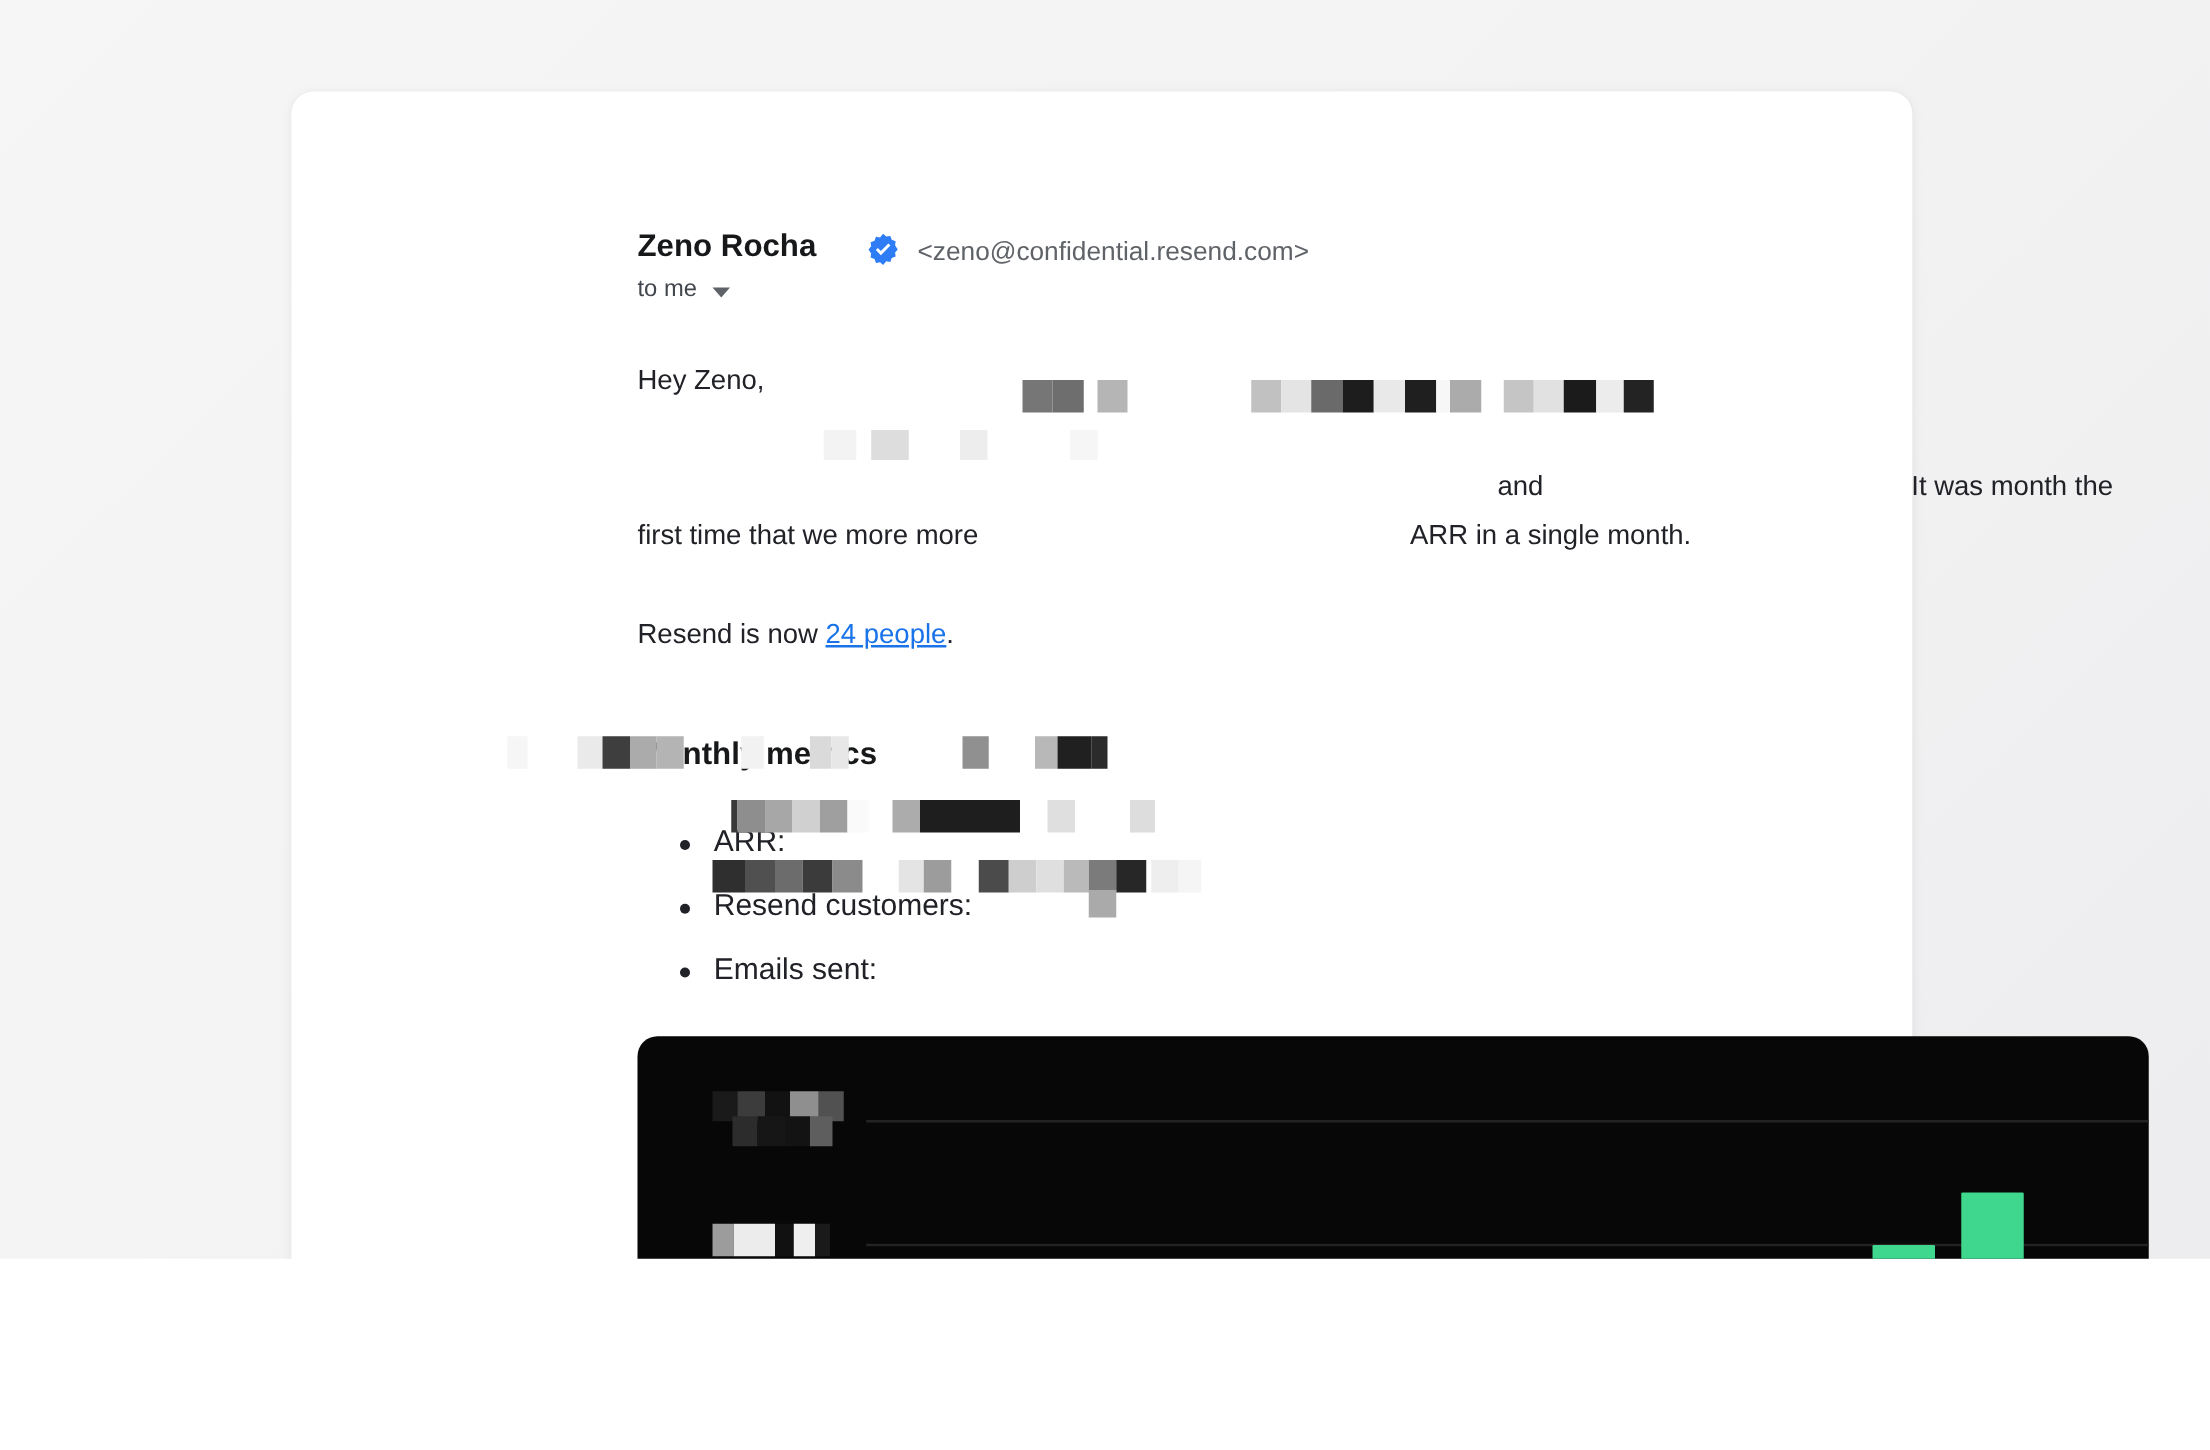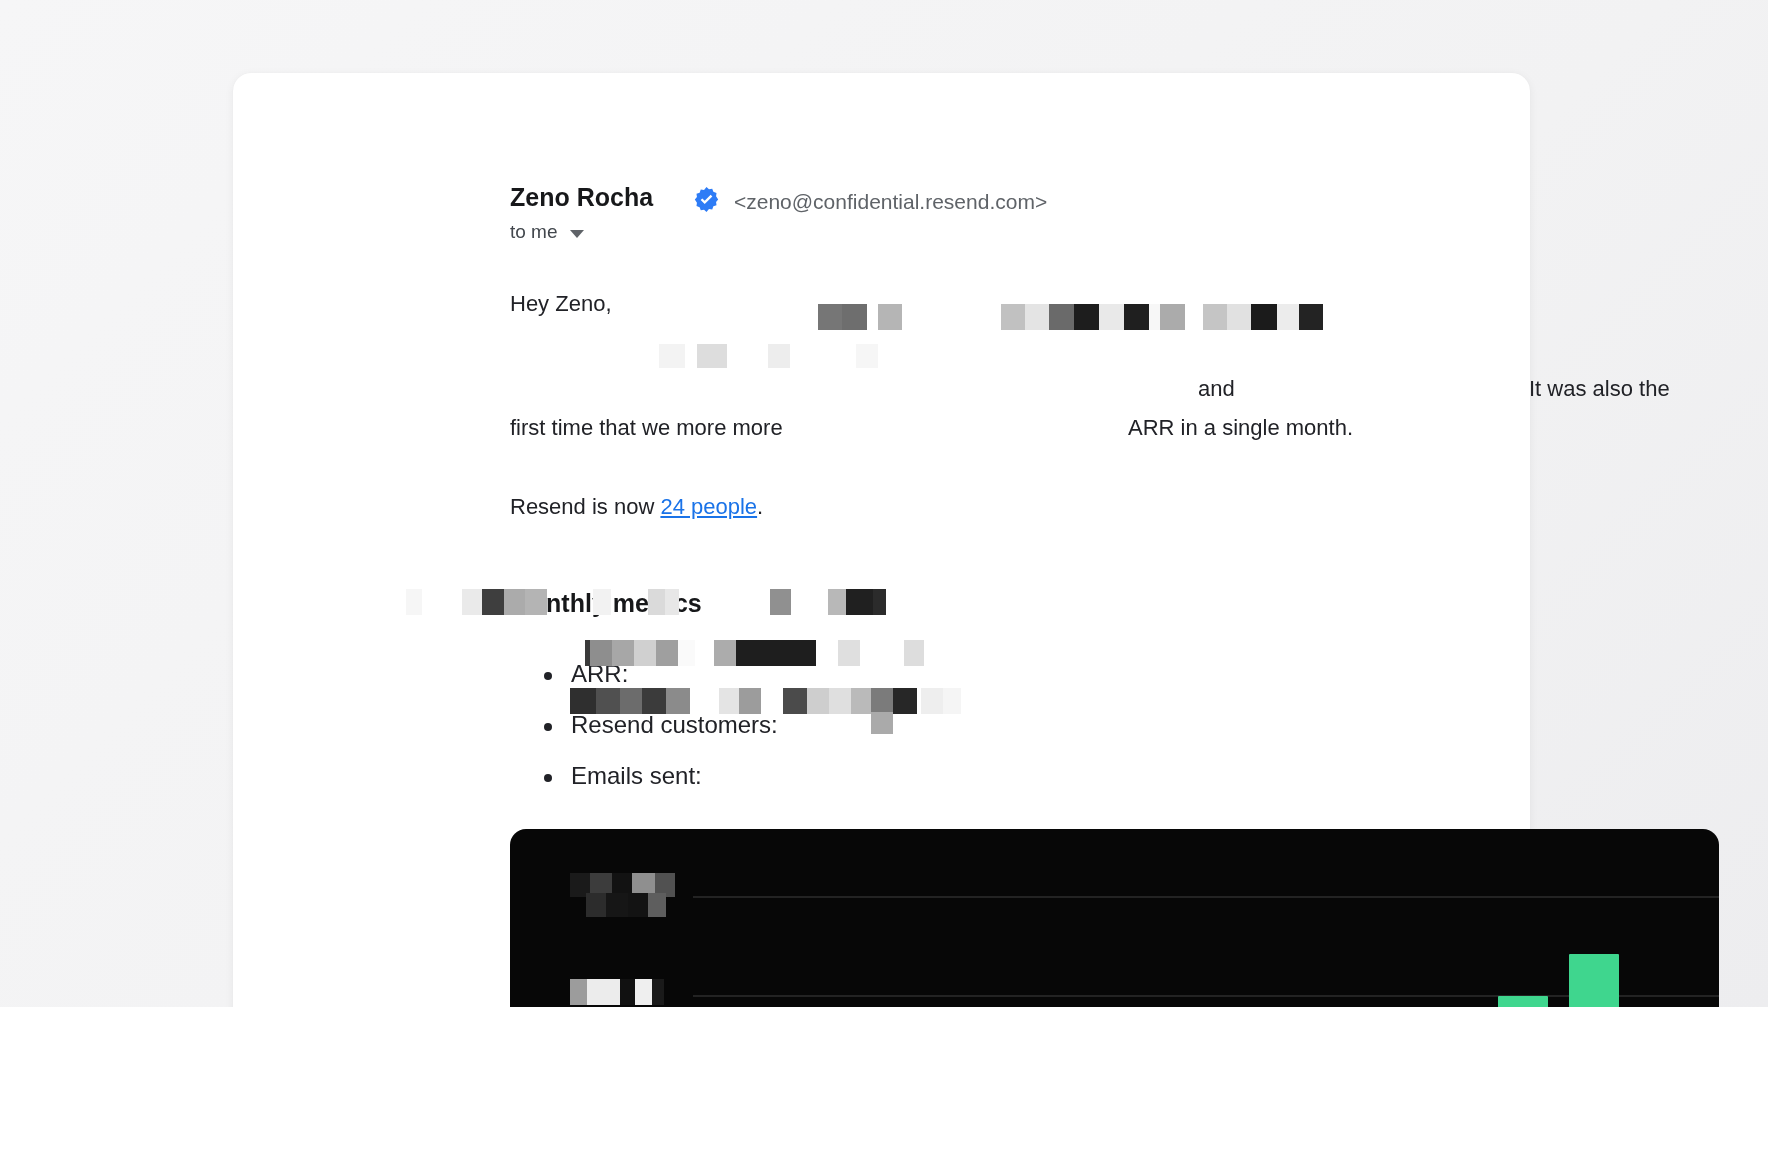--- a/index.html
+++ b/index.html
@@ -50,21 +50,21 @@
     </svg>
     <div class="abs sender-email">&lt;zeno@confidential.resend.com&gt;</div>
     <div class="abs to-me-row">
       <span>to me</span>
       <span class="dd-arrow"></span>
     </div>
 
     <div class="abs body-text greeting">Hey Zeno,</div>
 
     <div class="abs body-text l1b">and</div>
-    <div class="abs body-text l1c">It was also the</div>
+    <div class="abs body-text l1c">It was month the</div>
     <div class="abs body-text l2a">first time that we more more</div>
     <div class="abs body-text l2b">ARR in a single month.</div>
 
     <div class="abs body-text para2">
       <span>Resend is now </span><span class="link" style="color: rgb(26, 115, 232);">24 people</span><span>.</span>
     </div>
 
     <div class="abs heading">Monthly metrics</div>
 
     <div class="abs bullet-row" style="top:587px;">

